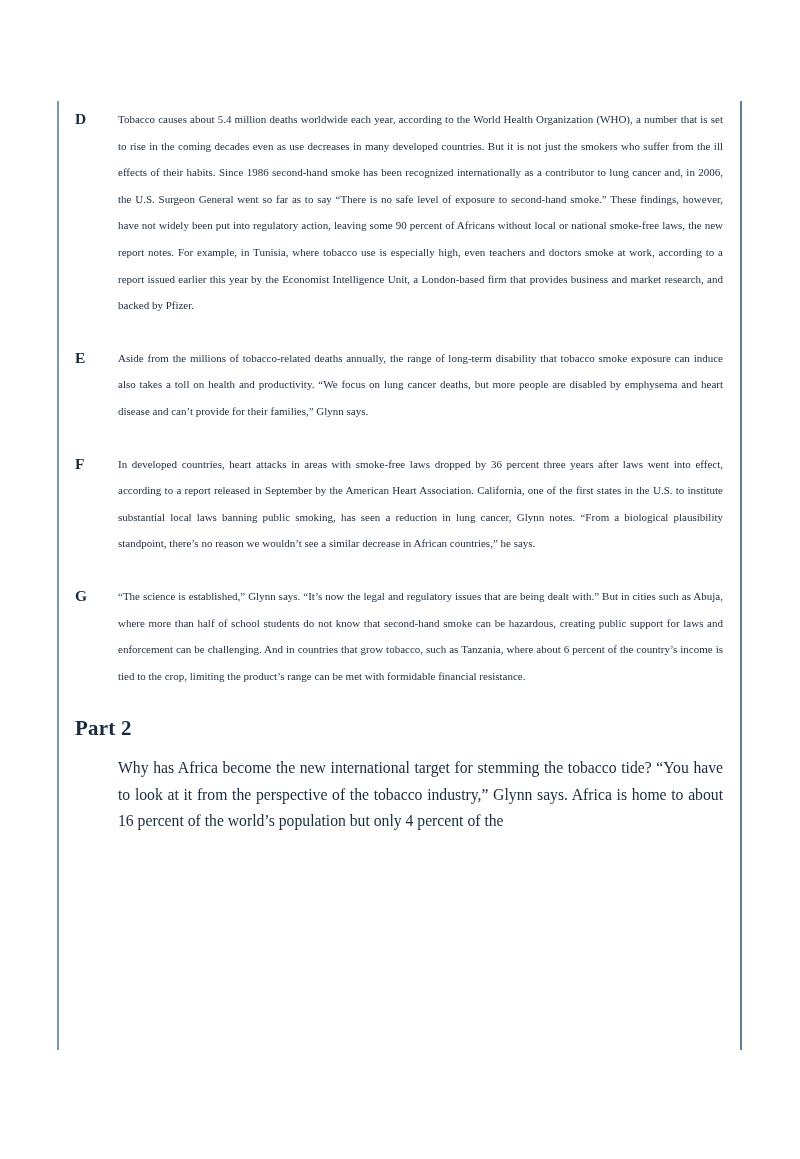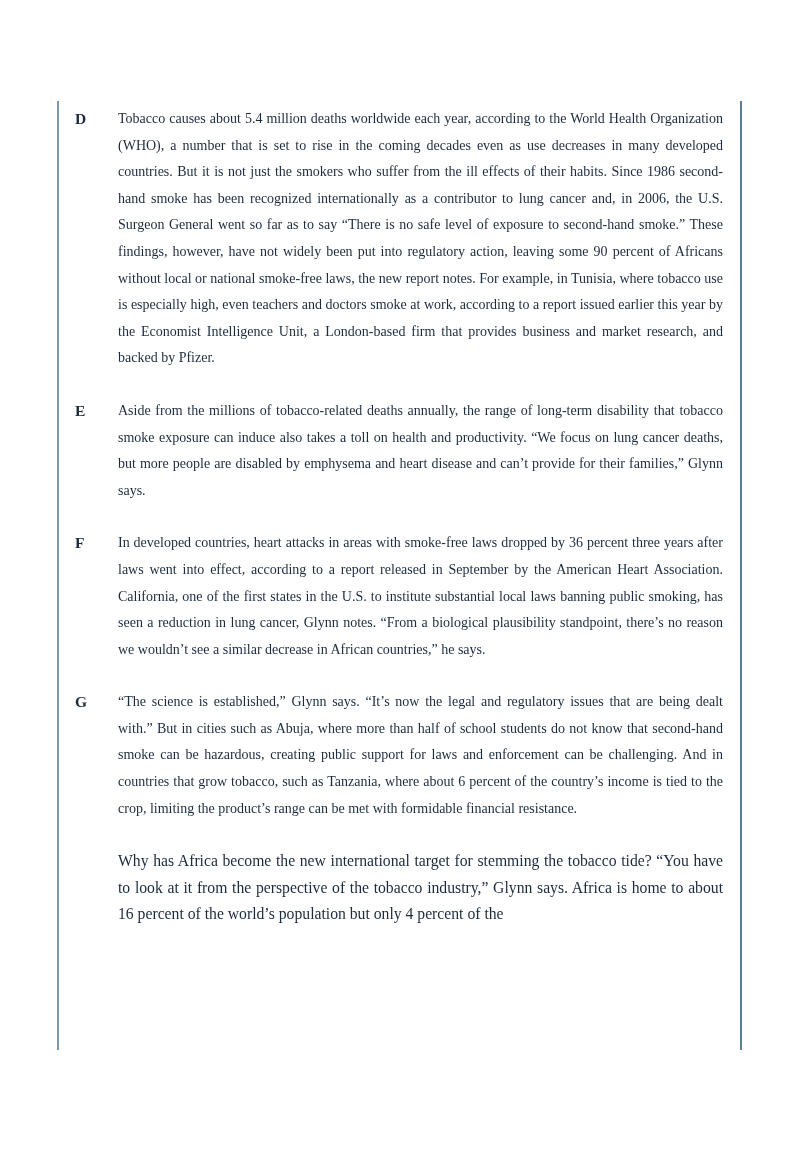--- a/index.html
+++ b/index.html
@@ -51,21 +51,21 @@
     position: absolute;
     left: 0;
     top: 0;
     width: 26px;
     font-weight: bold;
     font-size: 15.5px;
     line-height: 26.6px;
     letter-spacing: 0.3px;
   }
   .para-body {
-    font-size: 14px;
+    font-size: 11px;
     line-height: 26.6px;
     text-align: justify;
     text-justify: inter-word;
     hyphens: none;
   }
   .para:last-child { margin-bottom: 0; }
 
   
   .section-heading {
     font-size: 21px;
@@ -107,17 +107,18 @@
     <div class="para">
       <div class="para-letter">F</div>
       <div class="para-body">In developed countries, heart attacks in areas with smoke-free laws dropped by 36 percent three years after laws went into effect, according to a report released in September by the American Heart Association. California, one of the first states in the U.S. to institute substantial local laws banning public smoking, has seen a reduction in lung cancer, Glynn notes. “From a biological plausibility standpoint, there’s no reason we wouldn’t see a similar decrease in African countries,” he says.</div>
     </div>
 
     <div class="para">
       <div class="para-letter">G</div>
       <div class="para-body">“The science is established,” Glynn says. “It’s now the legal and regulatory issues that are being dealt with.” But in cities such as Abuja, where more than half of school students do not know that second-hand smoke can be hazardous, creating public support for laws and enforcement can be challenging. And in countries that grow tobacco, such as Tanzania, where about 6 percent of the country’s income is tied to the crop, limiting the product’s range can be met with formidable financial resistance.</div>
     </div>
 
+    <h2 class="section-heading">Part 2</h2>
 
     <div class="para-plain">Why has Africa become the new international target for stemming the tobacco tide? “You have to look at it from the perspective of the tobacco industry,” Glynn says. Africa is home to about 16 percent of the world’s population but only 4 percent of the</div>
 
   </div>
 </div>
 
 </body></html>

